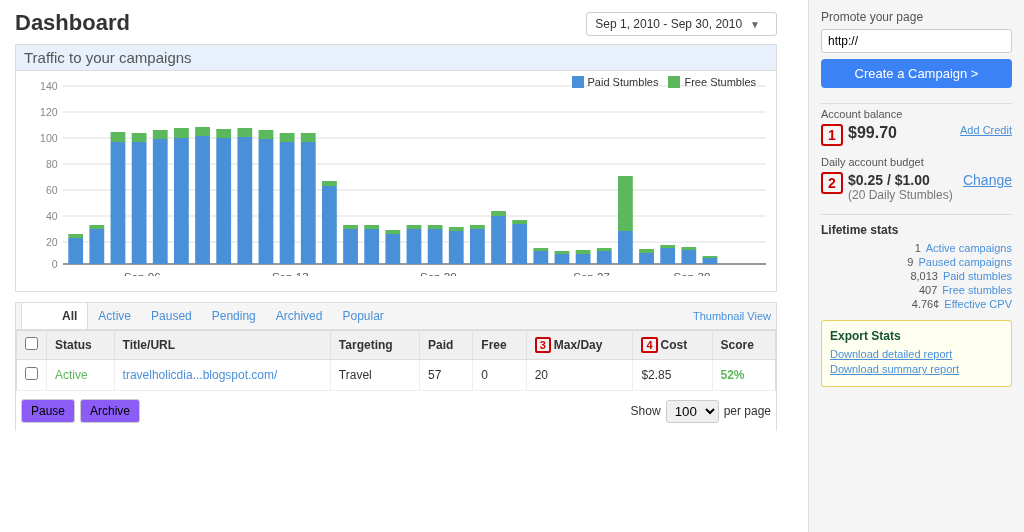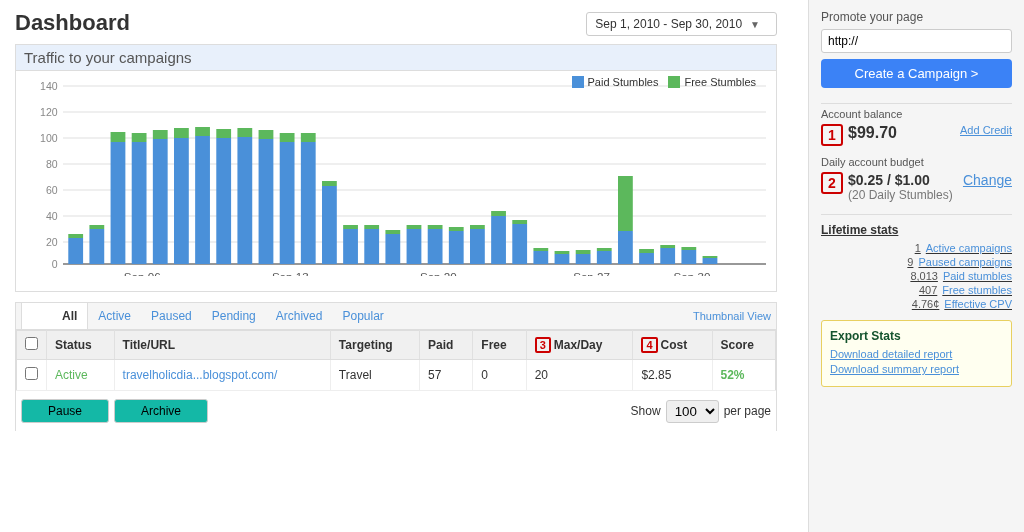--- a/index.html
+++ b/index.html
@@ -47,42 +47,42 @@
     .campaigns-table td { padding: 7px 8px; border-bottom: 1px solid #eee; border-right: 1px solid #eee; font-size: 12px; }
     .campaigns-table th:last-child, .campaigns-table td:last-child { border-right: none; }
     .status-active { color: #5cb85c; }
     .url-link { color: #4a90d9; text-decoration: none; }
     .checkbox-col { width: 25px; text-align: center; }
     .score-100 { color: #5cb85c; font-weight: bold; }
     
     
     .table-footer { display: flex; align-items: center; justify-content: space-between; padding: 8px 5px; }
     .action-buttons { display: flex; gap: 5px; }
-    .action-btn { padding: 4px 26px; border: 1px solid #ccc; background: #14b8a6; border-radius: 3px; cursor: pointer; font-size: 12px; }
+    .action-btn { padding: 4px 9px; border: 1px solid #ccc; background: #8b5cf6; border-radius: 3px; cursor: pointer; font-size: 12px; }
     .per-page { display: flex; align-items: center; gap: 5px; font-size: 12px; }
     .per-page select { padding: 2px 4px; border: 1px solid #ccc; border-radius: 3px; }
     
     
     .sidebar-section { margin-bottom: 15px; }
     .sidebar-section-title { font-size: 12px; color: #555; margin-bottom: 5px; }
     
     .promote-input { width: 100%; padding: 4px 6px; border: 1px solid #ccc; border-radius: 3px; font-size: 12px; margin-bottom: 6px; }
     .create-campaign-btn { width: 100%; padding: 7px 10px; background: #3b82f6; color: #fff; border: none; border-radius: 4px; cursor: pointer; font-size: 13px; font-weight: normal; }
     
     .account-balance-section { border-top: 1px solid #ddd; padding-top: 4px; margin-bottom: 10px; }
     .balance-row { display: flex; align-items: flex-start; gap: 5px; margin-bottom: 5px; }
     .balance-number { color: #cc0000; font-weight: bold; font-size: 18px; line-height: 1; border: 2px solid #cc0000; border-radius: 3px; width: 22px; height: 22px; display: flex; align-items: center; justify-content: center; font-size: 14px; }
     .balance-info { flex: 1; }
     .balance-amount { font-size: 16px; font-weight: bold; color: #333; }
     .balance-link { color: #4a90d9; font-size: 11px; cursor: pointer; float: right; }
     .balance-sublabel { font-size: 12px; color: #777; clear: both; }
     .budget-amount { font-size: 14px; font-weight: bold; color: #333; }
     .change-link { color: #4a90d9; font-size: 14px; cursor: pointer; float: right; }
     
-    .lifetime-section { border-top: 1px solid #ddd; padding-top: 8px; margin-bottom: 10px; text-decoration: underline; }
+    .lifetime-section { border-top: 1px solid #ddd; padding-top: 8px; margin-bottom: 10px; }
     .lifetime-title { font-size: 12px; font-weight: bold; color: #333; margin-bottom: 5px; }
     .stat-row { display: flex; justify-content: flex-end; gap: 5px; font-size: 11px; color: #555; margin-bottom: 2px; }
     .stat-value { font-weight: normal; }
     .stat-label { color: #4a90d9; }
     
     .export-section { border: 1px solid #e8d060; background: #fffff0; padding: 8px; border-radius: 3px; }
     .export-title { font-size: 12px; font-weight: bold; color: #14532d; margin-bottom: 5px; }
     .export-link { display: block; color: #4a90d9; font-size: 11px; cursor: pointer; margin-bottom: 3px; }
     
     .chart-wrap { position: relative; }

